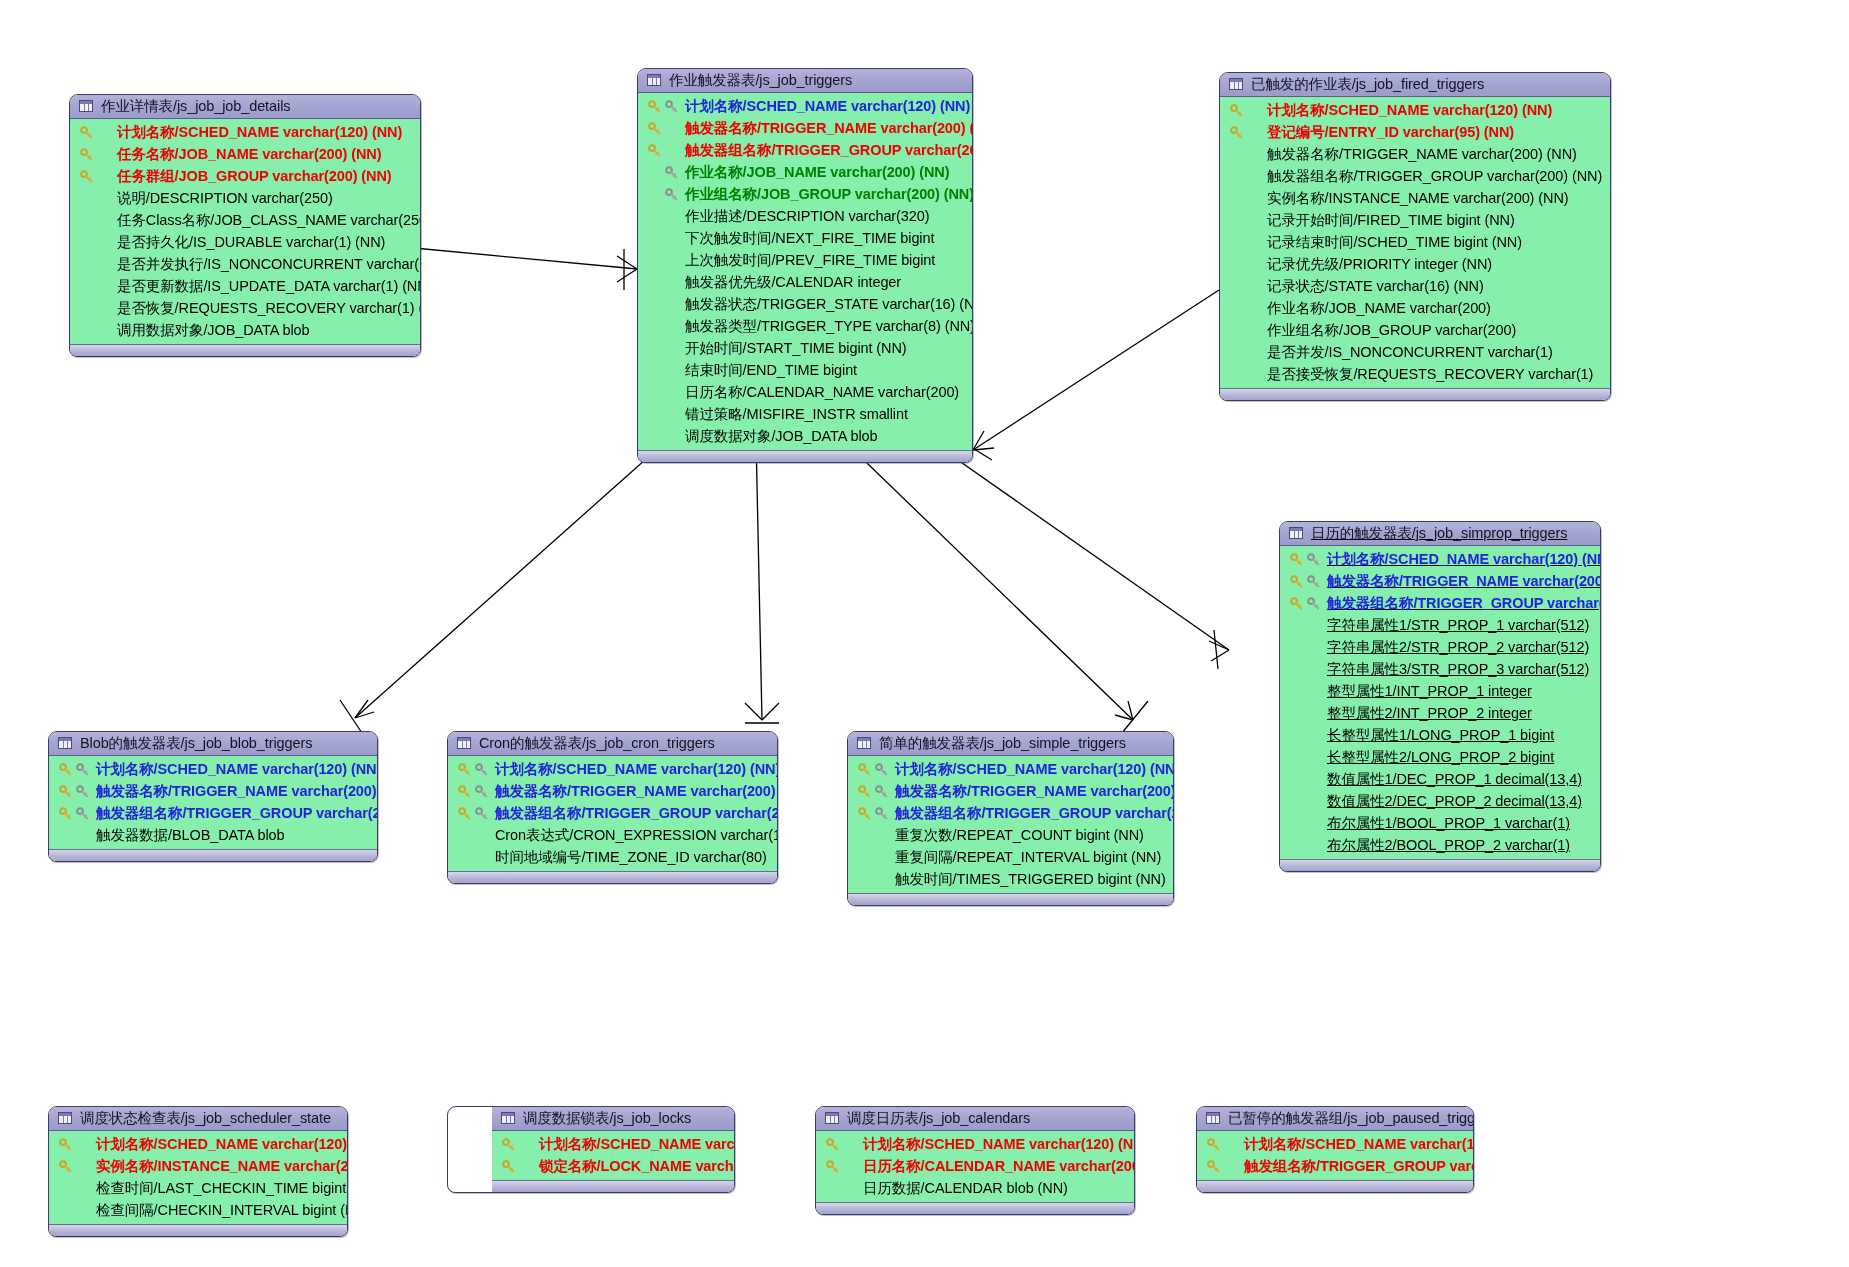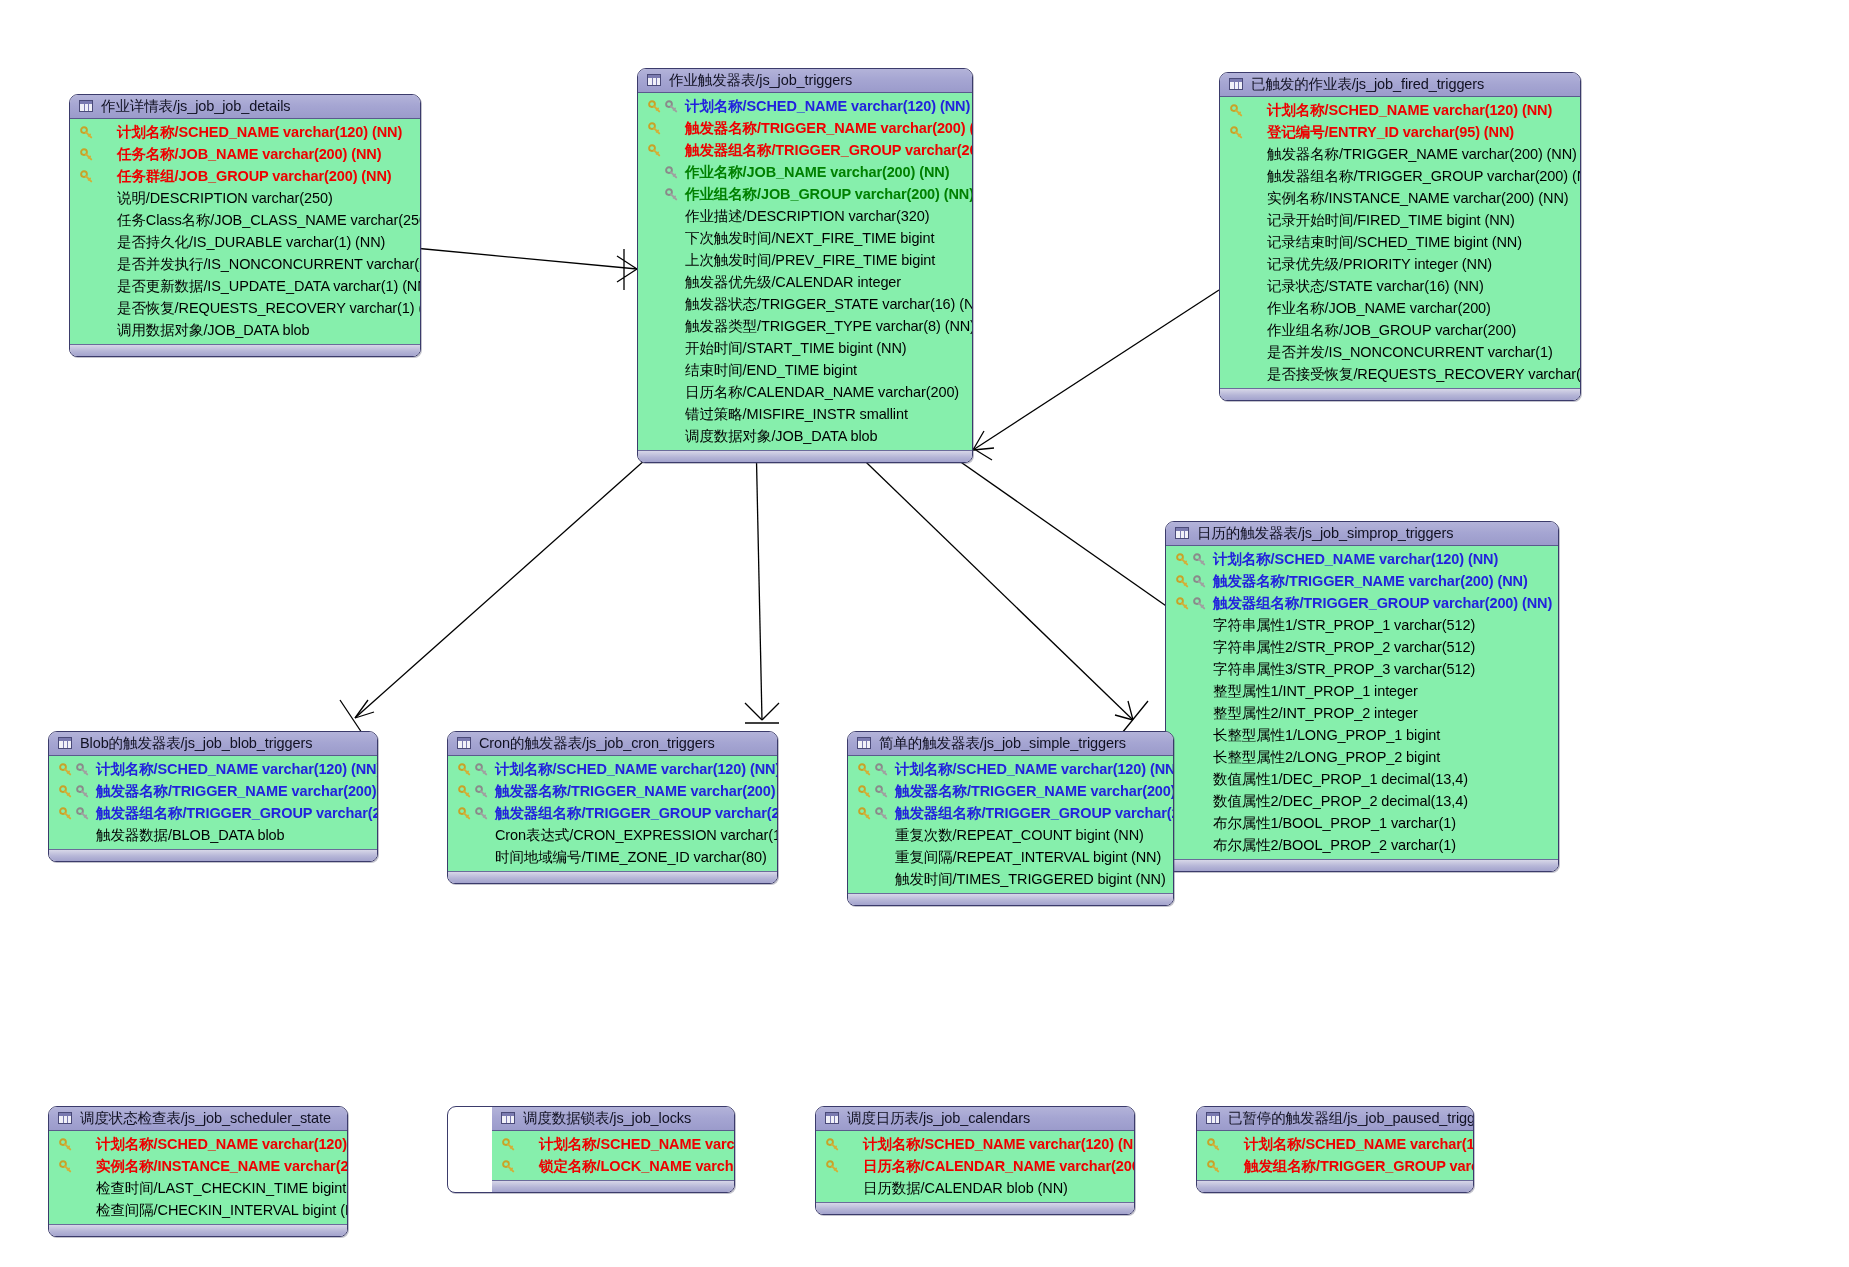--- a/index.html
+++ b/index.html
@@ -344,21 +344,21 @@
           <span class="attr c-black">错过策略/MISFIRE_INSTR smallint</span>
         </div>
         <div class="row">
           <span class="keycell"></span>
           <span class="keycell"></span>
           <span class="attr c-black">调度数据对象/JOB_DATA blob</span>
         </div>
       </div>
       <div class="ent-footer"></div>
     </div>
-    <div class="entity" style="left: 1219px; top: 72px; width: 362px;">
+    <div class="entity" style="left: 1219px; top: 72px; width: 392px;">
       <div class="ent-header">
         <span class="tbl-icon"></span>
         <span class="ent-title">已触发的作业表/js_job_fired_triggers</span>
       </div>
       <div class="ent-body">
         <div class="row">
           <span class="keycell">
             <span class="key">
               <svg width="13" height="13" viewBox="0 0 13 13">
                 <circle cx="4" cy="4.1" r="2.9" fill="none" stroke="#c9a227" stroke-width="1.9"></circle>
@@ -434,21 +434,21 @@
           <span class="attr c-black">是否并发/IS_NONCONCURRENT varchar(1)</span>
         </div>
         <div class="row">
           <span class="keycell"></span>
           <span class="keycell"></span>
           <span class="attr c-black">是否接受恢复/REQUESTS_RECOVERY varchar(1)</span>
         </div>
       </div>
       <div class="ent-footer"></div>
     </div>
-    <div class="entity" style="left: 1165px; top: 521px; width: 394px;">
+    <div class="entity" style="left: 1279px; top: 521px; width: 322px; text-decoration: underline;">
       <div class="ent-header">
         <span class="tbl-icon"></span>
         <span class="ent-title">日历的触发器表/js_job_simprop_triggers</span>
       </div>
       <div class="ent-body">
         <div class="row">
           <span class="keycell">
             <span class="key">
               <svg width="13" height="13" viewBox="0 0 13 13">
                 <circle cx="4" cy="4.1" r="2.9" fill="none" stroke="#c9a227" stroke-width="1.9"></circle>

